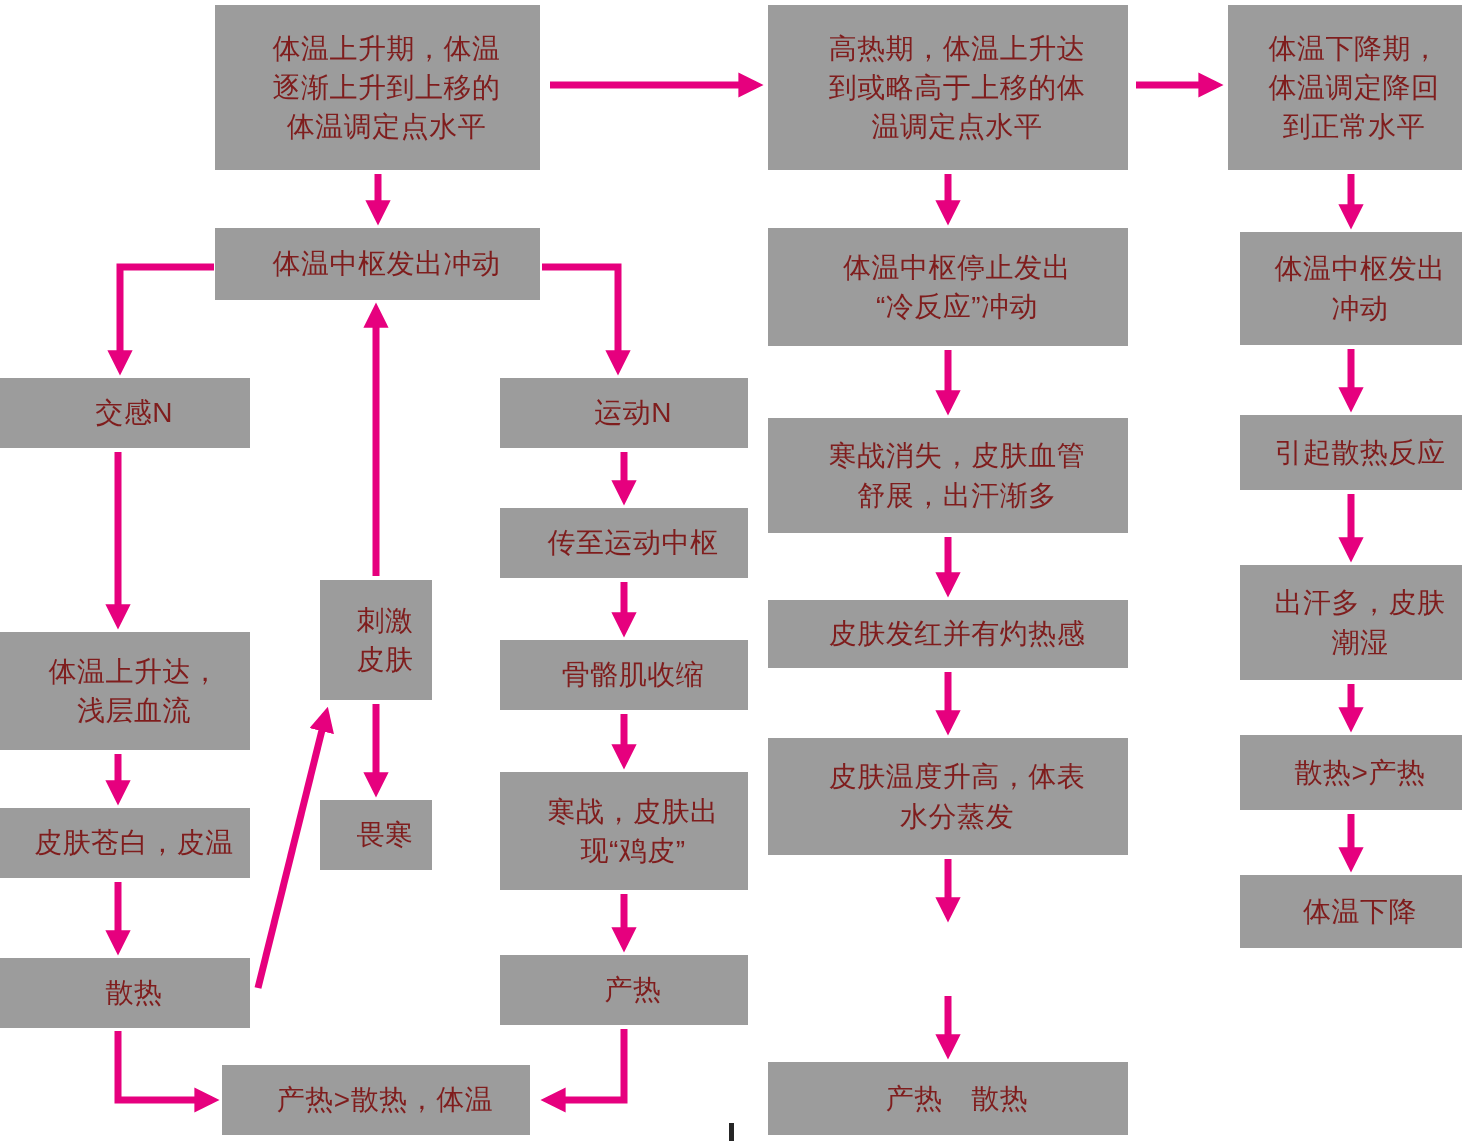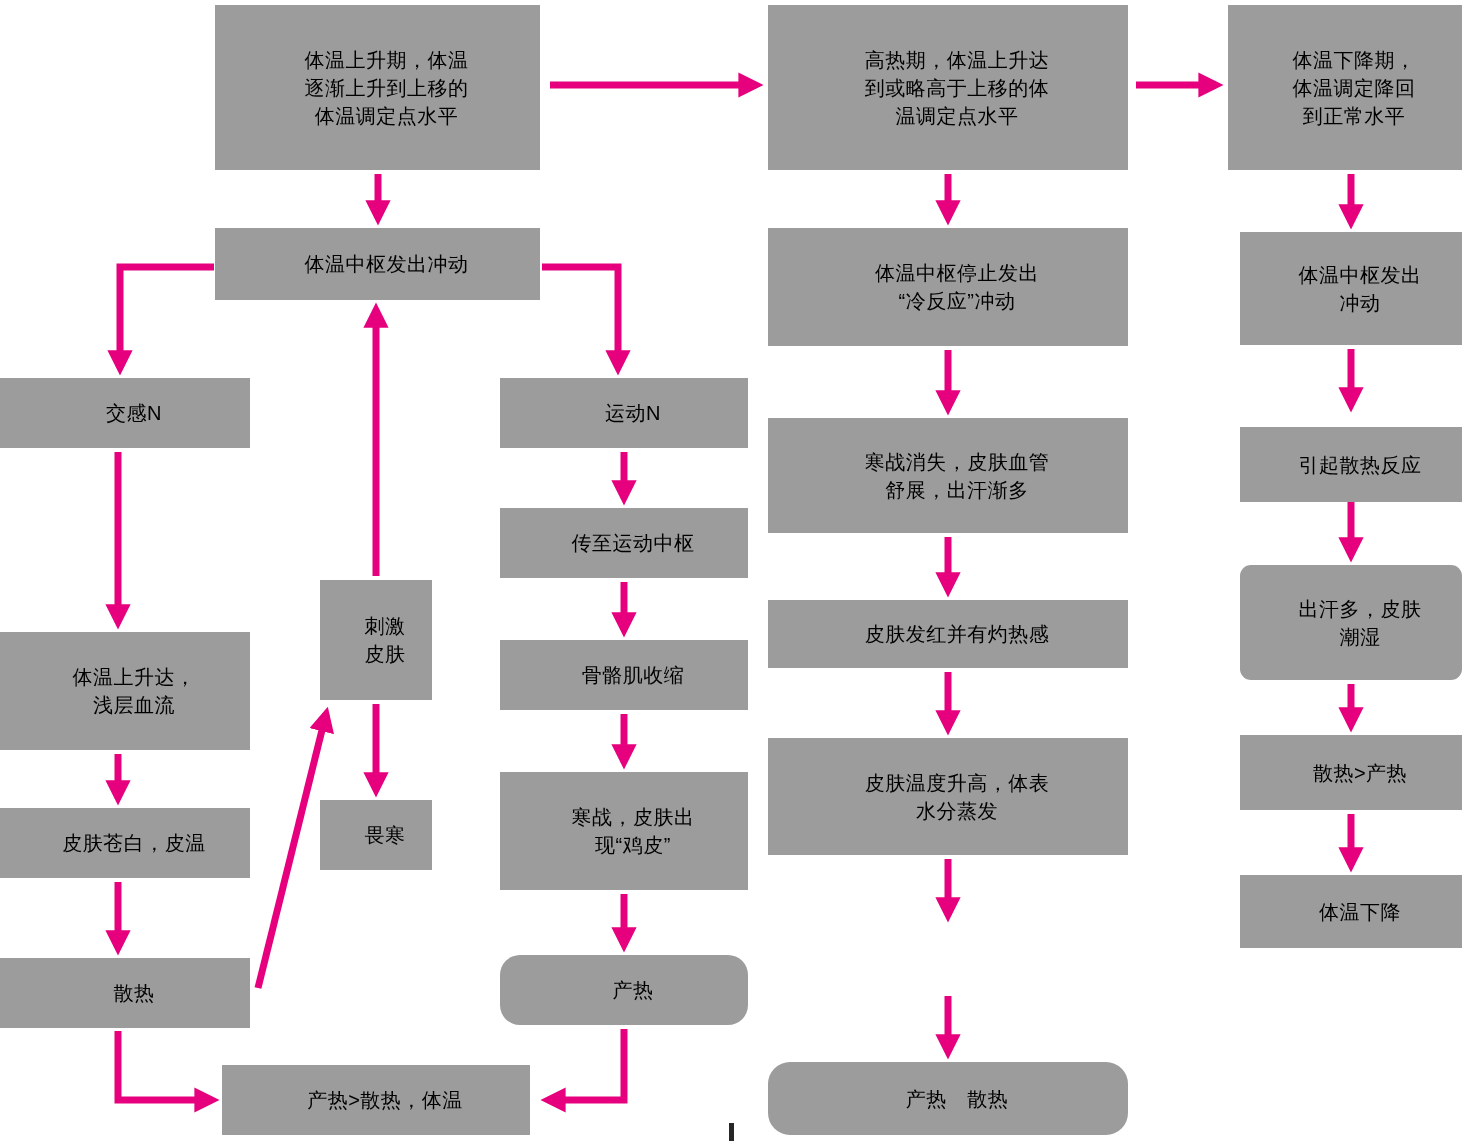--- a/index.html
+++ b/index.html
@@ -16,27 +16,27 @@
   }
   .arrows {
     position: absolute;
     left: 0; top: 0;
     width: 1465px; height: 1141px;
     z-index: 0;
   }
   .node {
     position: absolute;
     background: #9c9c9c;
-    color: #000000;
+    color: #7f1d1d;
     display: flex;
     align-items: center;
     justify-content: center;
     text-align: center;
     white-space: pre-line;
-    font-size: 20px;
+    font-size: 28px;
     line-height: 1.4;
     z-index: 1;
     letter-spacing: 0.5px;
     padding-left: 18px;
   }
   .artifact {
     position: absolute;
     left: 729px;
     top: 1123px;
     width: 5px;
@@ -110,52 +110,52 @@
 
   <div class="node" style="left:320px; top:800px; width:112px; height:70px;">畏寒</div>
 
   <div class="node" style="left:500px; top:508px; width:248px; height:70px;">传至运动中枢</div>
 
   <div class="node" style="left:500px; top:640px; width:248px; height:70px;">骨骼肌收缩</div>
 
   <div class="node" style="left:500px; top:772px; width:248px; height:118px;">寒战，皮肤出
 现“鸡皮”</div>
 
-  <div class="node" style="left:500px; top:955px; width:248px; height:70px;border-radius:20px;">产热</div>
+  <div class="node" style="left:500px; top:955px; width:248px; height:70px;">产热</div>
 
   <div class="node" style="left:222px; top:1065px; width:308px; height:70px;">产热&gt;散热，体温</div>
 
   <div class="node" style="left:768px; top:5px; width:360px; height:165px;">高热期，体温上升达
 到或略高于上移的体
 温调定点水平</div>
 
   <div class="node" style="left:768px; top:228px; width:360px; height:118px;">体温中枢停止发出
 “冷反应”冲动</div>
 
   <div class="node" style="left:768px; top:418px; width:360px; height:115px;">寒战消失，皮肤血管
 舒展，出汗渐多</div>
 
   <div class="node" style="left:768px; top:600px; width:360px; height:68px;">皮肤发红并有灼热感</div>
 
   <div class="node" style="left:768px; top:738px; width:360px; height:117px;">皮肤温度升高，体表
 水分蒸发</div>
 
 
-  <div class="node" style="left:768px; top:1062px; width:360px; height:73px;border-radius:22px;">产热　散热</div>
+  <div class="node" style="left:768px; top:1062px; width:360px; height:73px;">产热　散热</div>
 
   <div class="node" style="left:1228px; top:5px; width:234px; height:165px;">体温下降期，
 体温调定降回
 到正常水平</div>
 
   <div class="node" style="left:1240px; top:232px; width:222px; height:113px;">体温中枢发出
 冲动</div>
 
-  <div class="node" style="left:1240px; top:415px; width:222px; height:75px;margin-top:12px;">引起散热反应</div>
+  <div class="node" style="left:1240px; top:415px; width:222px; height:75px;">引起散热反应</div>
 
-  <div class="node" style="left:1240px; top:565px; width:222px; height:115px;border-radius:11px;">出汗多，皮肤
+  <div class="node" style="left:1240px; top:565px; width:222px; height:115px;">出汗多，皮肤
 潮湿</div>
 
   <div class="node" style="left:1240px; top:875px; width:222px; height:73px;">体温下降</div>
 
   <div class="node" style="left:1240px; top:735px; width:222px; height:75px;">散热&gt;产热</div>
 
   <div class="artifact"></div>
 
 </div>
 

